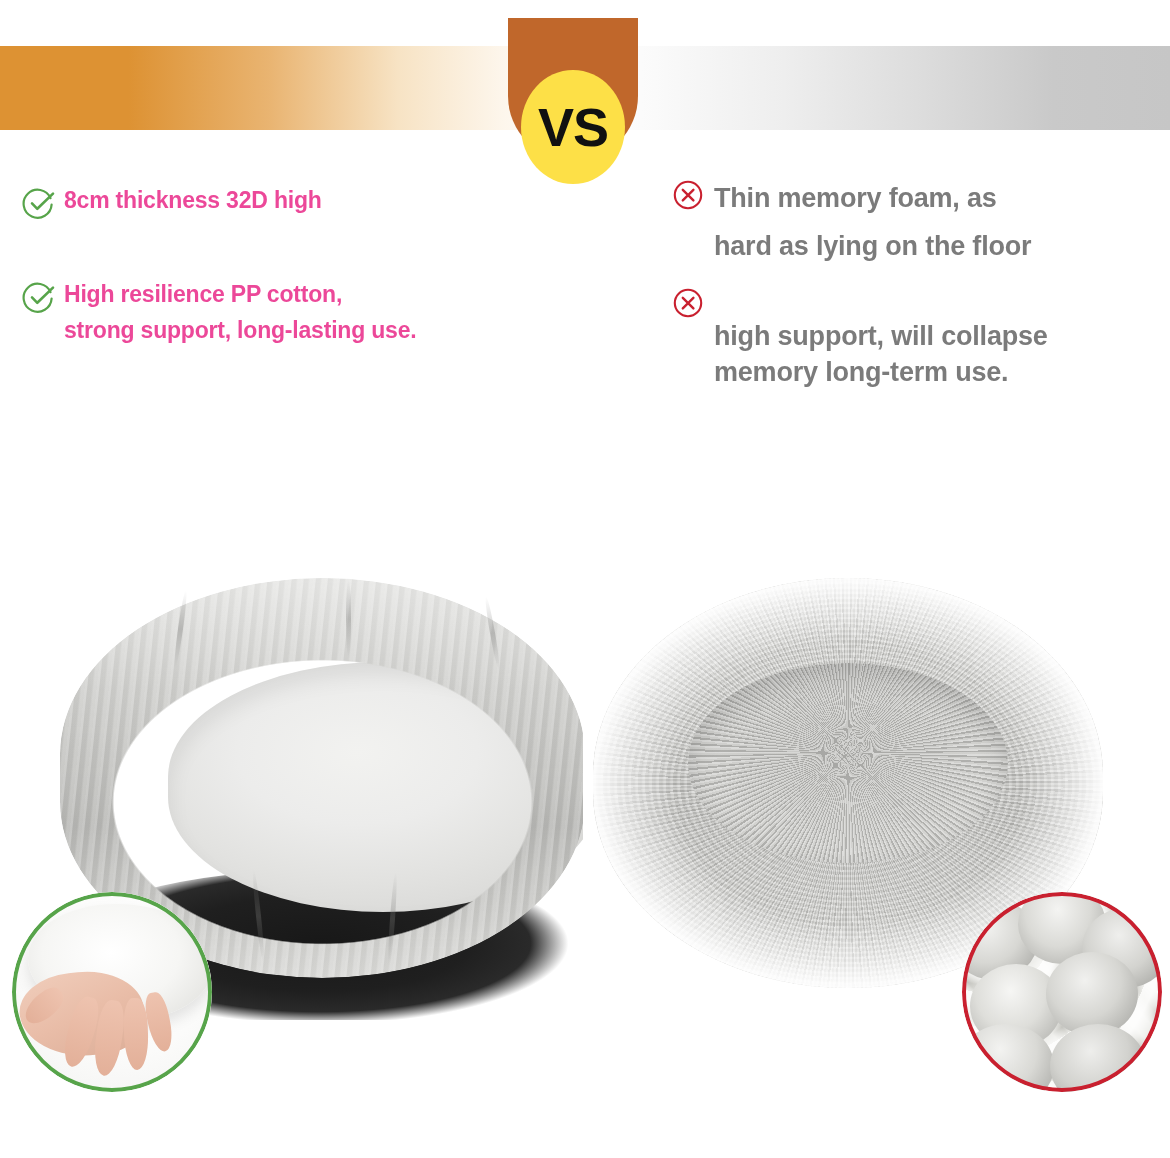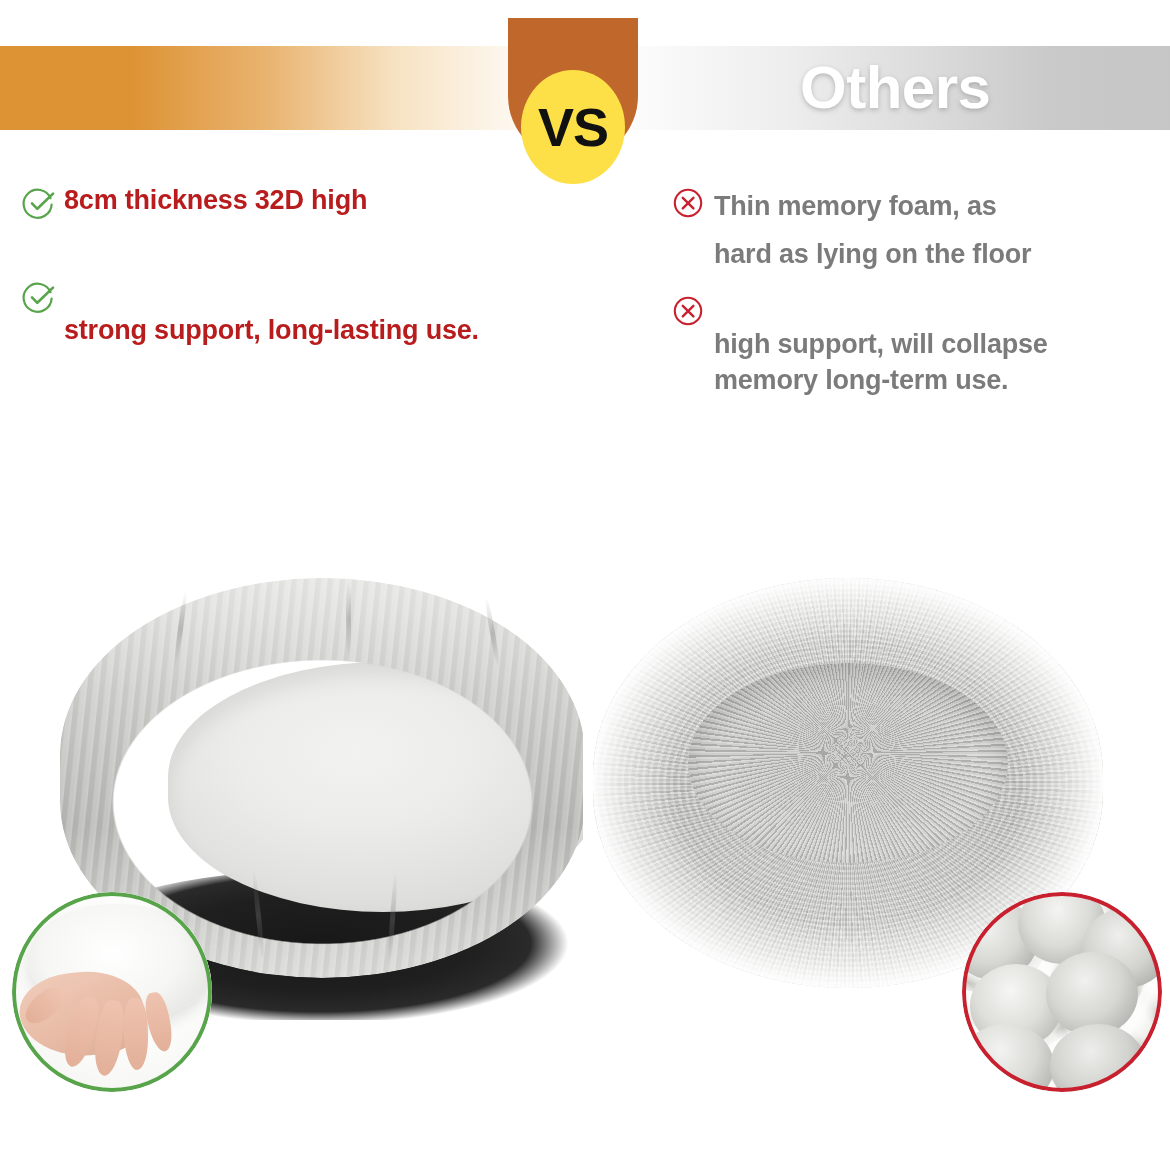--- a/index.html
+++ b/index.html
@@ -45,32 +45,32 @@
     position: absolute; left: 50%; top: 52px; transform: translateX(-50%);
     width: 104px; height: 114px; background: #fde047; border-radius: 50%;
     display: flex; align-items: center; justify-content: center;
   }
   .vs-text {
     font-size: 54px; font-weight: bold; color: #111111; letter-spacing: -1px;
   }
 
   
   .list-left  { position: absolute; left: 22px;  top: 182px; width: 570px; }
-  .list-right { position: absolute; left: 672px; top: 182px; width: 498px; }
+  .list-right { position: absolute; left: 672px; top: 174px; width: 498px; }
 
   .feat { display: flex; align-items: flex-start; }
 
   .icon-wrap { flex: 0 0 auto; width: 34px; height: 34px; margin-right: 8px; }
   .icon-wrap svg { display: block; width: 34px; height: 34px; }
 
   .feat-left .icon-wrap { margin-top: 4px; }
   .feat-right .icon-wrap { margin-top: 4px; }
 
   .feat-text-left {
-    font-size: 27px; font-weight: bold; color: #b91c1c;
+    font-size: 23px; font-weight: bold; color: #ec4899;
     line-height: 36px; letter-spacing: -0.2px;
   }
   .feat-text-right {
     font-size: 27px; font-weight: bold; color: #7b7b7b;
     line-height: 36px; letter-spacing: -0.2px; white-space: nowrap;
   }
   .feat-right-1 .feat-text-right { line-height: 48px; }
 
   .gap-left-1  { height: 22px; }
   .gap-right-1 { height: 12px; }
@@ -195,21 +195,20 @@
 </style>
 </head>
 <body>
 
 <div class="page">
 
   <div class="header">
     <div class="band-left"></div>
     <div class="band-right"></div>
 
-    <div class="title-others">Others</div>
 
     <div class="vs-badge">
       <div class="vs-circle">
         <span class="vs-text">VS</span>
       </div>
     </div>
   </div>
 
   <div class="list-left">
 
@@ -229,21 +228,21 @@
     <div class="gap-left-1"></div>
 
     <div class="feat feat-left">
       <span class="icon-wrap">
         <svg viewBox="0 0 34 34">
           <path d="M28.5 12.2a14 14 0 1 0 1.1 6.4" fill="none" stroke="#57a44a" stroke-width="2.2" stroke-linecap="round"></path>
           <path d="M10 17.4l5.3 5.4L31 7.6" fill="none" stroke="#57a44a" stroke-width="2.6" stroke-linecap="round" stroke-linejoin="round"></path>
         </svg>
       </span>
       <span class="feat-text-left">
-        <br>
+        <span>High resilience PP cotton,</span><br>
         <span>strong support, long-lasting use.</span>
       </span>
     </div>
   </div>
 
   <div class="list-right">
 
     <div class="feat feat-right feat-right-1">
       <span class="icon-wrap">
         <svg viewBox="0 0 34 34">

